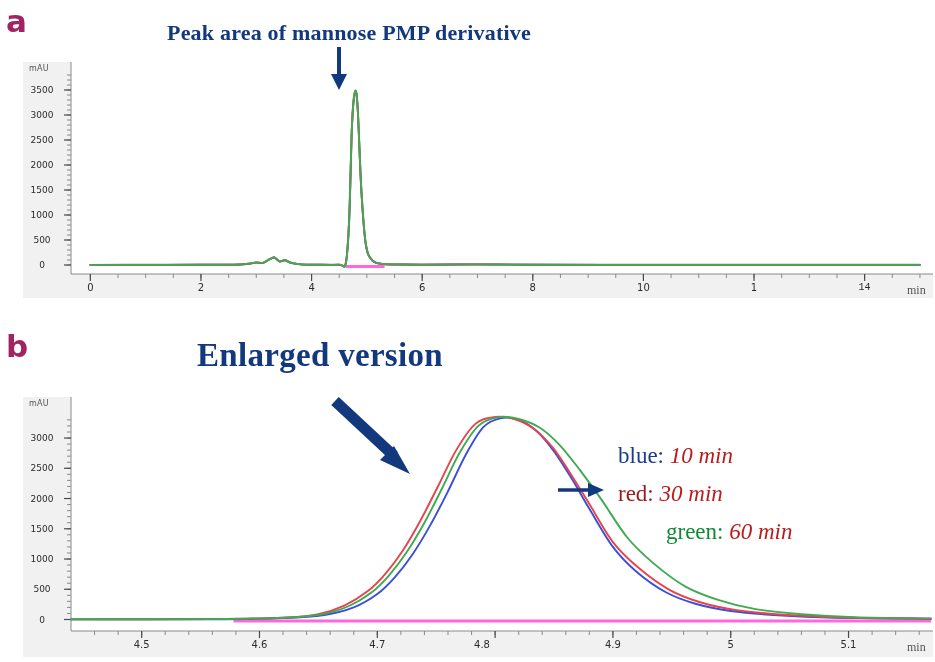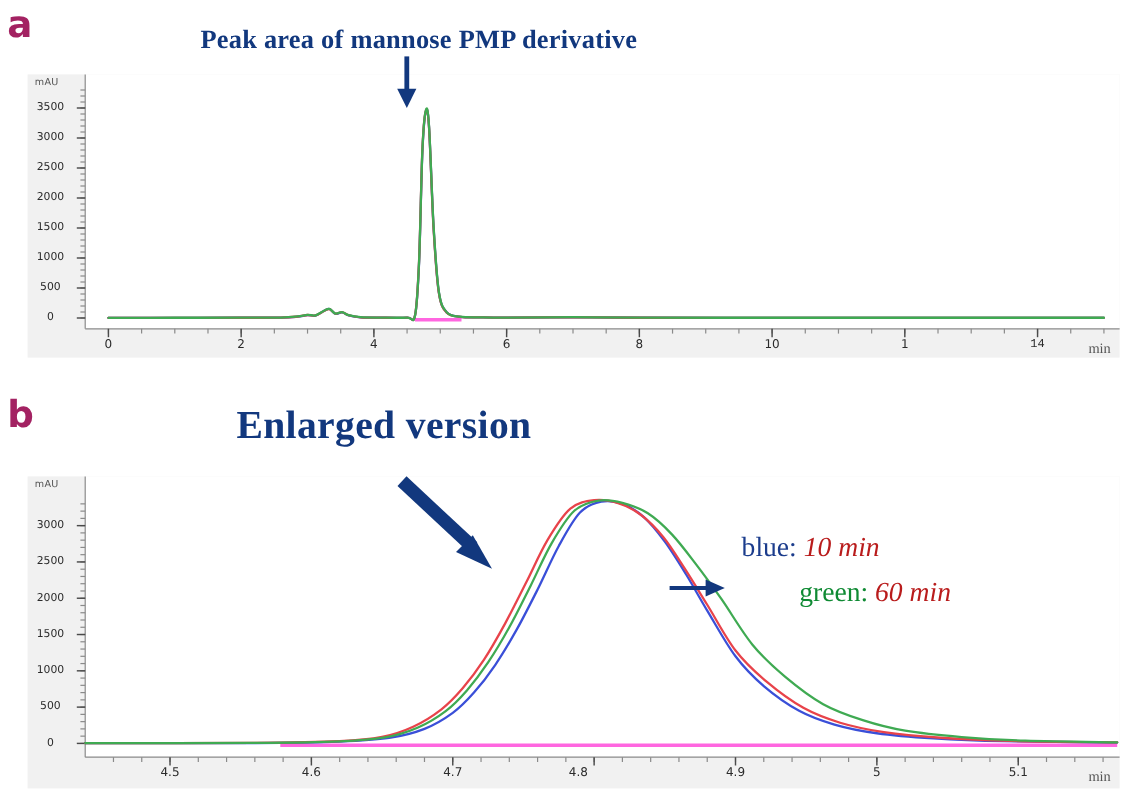--- a/index.html
+++ b/index.html
@@ -353,16 +353,20 @@
   <line x1="0" y1="10" x2="32" y2="10" stroke="#12387e" stroke-width="3.5"></line>
   <polygon points="46,10 30,3 30,17" fill="#12387e"></polygon>
 </svg>
 
 <div id="legend">
   <span class="legend-row">
     <span class="lg-blue">blue:</span>
     <span class="lg-val">10 min</span>
   </span>
   <span class="legend-row">
+    <span class="lg-red">red:</span>
+    <span class="lg-val">30 min</span>
+  </span>
+  <span class="legend-row">
     <span class="lg-green">green:</span>
     <span class="lg-val">60 min</span>
   </span>
 </div>
 
 </body></html>

